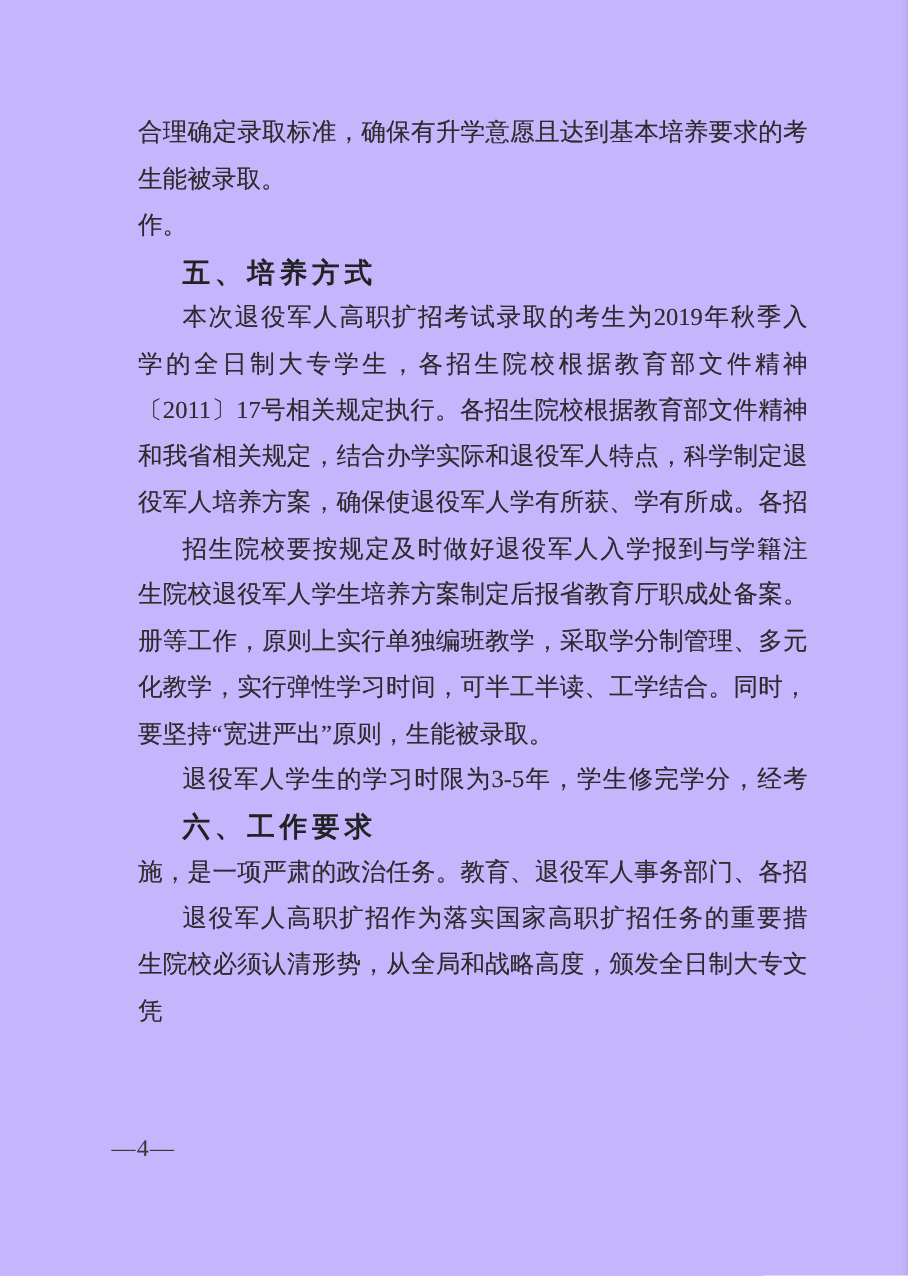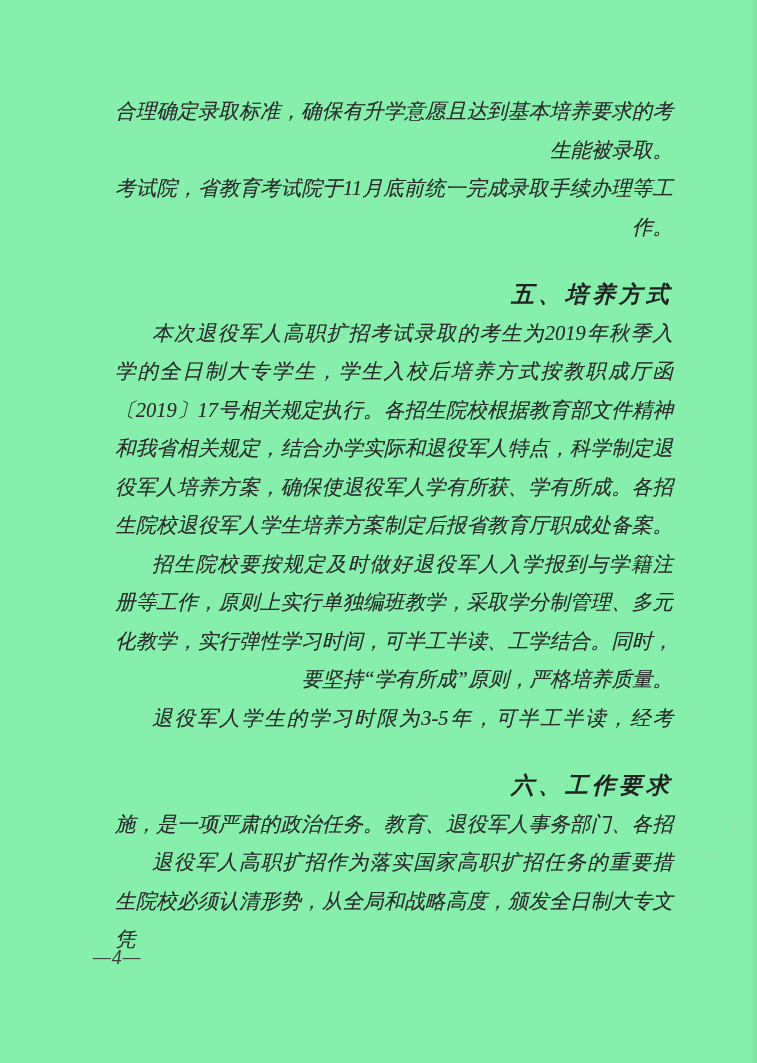--- a/index.html
+++ b/index.html
@@ -9,53 +9,50 @@
   body {
     width: 757px;
     height: 1063px;
     position: relative;
     background: #fdfdfd;
     overflow: hidden;
   }
   .page {
     position: absolute;
     inset: 0;
-    background: #86efac;
-    font-style: italic;
+    background: #c4b5fd;
   }
   .textblock {
     position: absolute;
     left: 115px;
     top: 92px;
     width: 558px;
   }
   .line {
     height: 38.5px;
     line-height: 38.5px;
     font-family: "Liberation Serif", "DejaVu Serif", serif;
     font-size: 20.5px;
     color: #2c2c2c;
     text-shadow: 0 0 0.5px rgba(44,44,44,0.45);
-    text-align: right;
   }
   .j {
     text-align: justify;
     text-align-last: justify;
   }
   .in {
     text-indent: 37px;
   }
   .h {
     font-family: "Liberation Sans", "DejaVu Sans", sans-serif;
     font-weight: 700;
     font-size: 23px;
     letter-spacing: 4px;
     color: #222222;
     text-shadow: none;
-    margin-top: 29px;
   }
   .pagenum {
     position: absolute;
     left: 93px;
     top: 942px;
     height: 30px;
     line-height: 30px;
     font-family: "Liberation Serif", "DejaVu Serif", serif;
     font-size: 20px;
     letter-spacing: 1px;
@@ -79,34 +76,33 @@
   .speck-2 { left: 710px; top: 855px; width: 3px; height: 3px; }
 </style>
 </head>
 <body>
 
 <div class="page">
 
   <div class="textblock">
     <div class="line j">合理确定录取标准，确保有升学意愿且达到基本培养要求的考</div>
     <div class="line">生能被录取。</div>
-    <div class="line j">考试院，省教育考试院于11月底前统一完成录取手续办理等工</div>
     <div class="line">作。</div>
     <div class="line in h">五、培养方式</div>
     <div class="line in j">本次退役军人高职扩招考试录取的考生为2019年秋季入</div>
-    <div class="line j">学的全日制大专学生，学生入校后培养方式按教职成厅函</div>
-    <div class="line j">〔2019〕17号相关规定执行。各招生院校根据教育部文件精神</div>
+    <div class="line j">学的全日制大专学生，各招生院校根据教育部文件精神</div>
+    <div class="line j">〔2011〕17号相关规定执行。各招生院校根据教育部文件精神</div>
     <div class="line j">和我省相关规定，结合办学实际和退役军人特点，科学制定退</div>
     <div class="line j">役军人培养方案，确保使退役军人学有所获、学有所成。各招</div>
+    <div class="line in j">招生院校要按规定及时做好退役军人入学报到与学籍注</div>
     <div class="line j">生院校退役军人学生培养方案制定后报省教育厅职成处备案。</div>
-    <div class="line in j">招生院校要按规定及时做好退役军人入学报到与学籍注</div>
     <div class="line j">册等工作，原则上实行单独编班教学，采取学分制管理、多元</div>
     <div class="line j">化教学，实行弹性学习时间，可半工半读、工学结合。同时，</div>
-    <div class="line">要坚持“学有所成”原则，严格培养质量。</div>
-    <div class="line in j">退役军人学生的学习时限为3-5年，可半工半读，经考</div>
+    <div class="line">要坚持“宽进严出”原则，生能被录取。</div>
+    <div class="line in j">退役军人学生的学习时限为3-5年，学生修完学分，经考</div>
     <div class="line in h">六、工作要求</div>
     <div class="line j">施，是一项严肃的政治任务。教育、退役军人事务部门、各招</div>
     <div class="line in j">退役军人高职扩招作为落实国家高职扩招任务的重要措</div>
     <div class="line j">生院校必须认清形势，从全局和战略高度，颁发全日制大专文凭</div>
   </div>
 
   <div class="pagenum">—4—</div>
 
   <div class="speck speck-1"></div>
   <div class="speck speck-2"></div>

